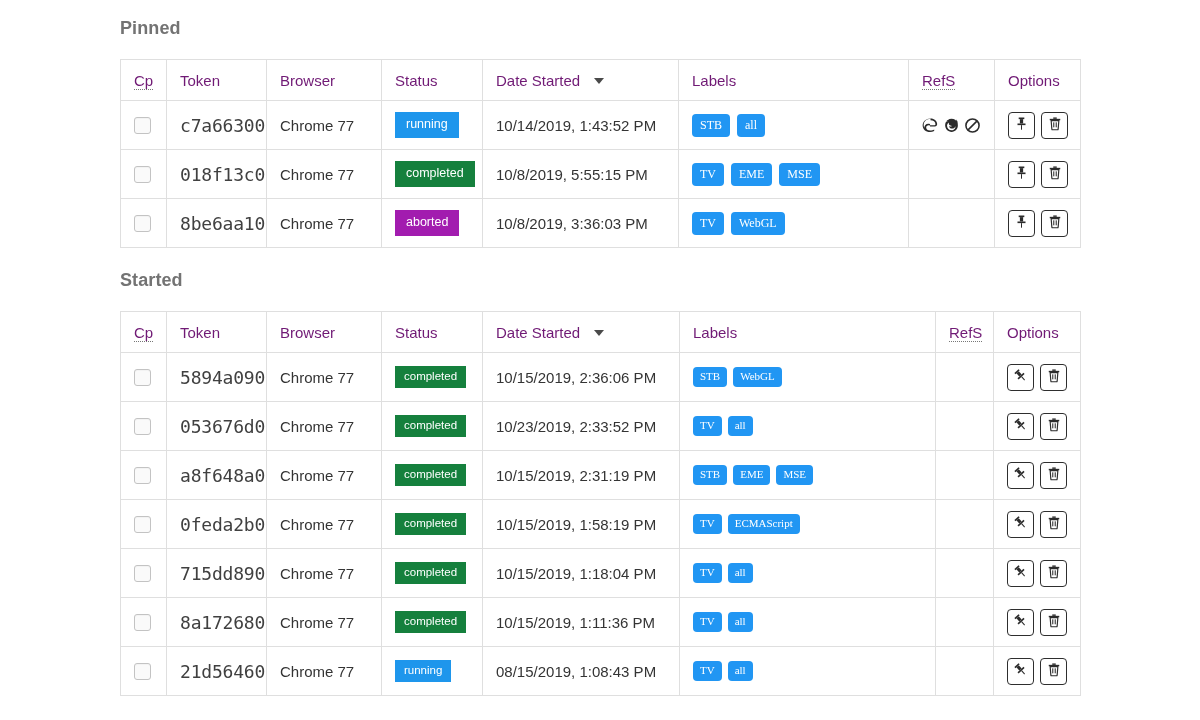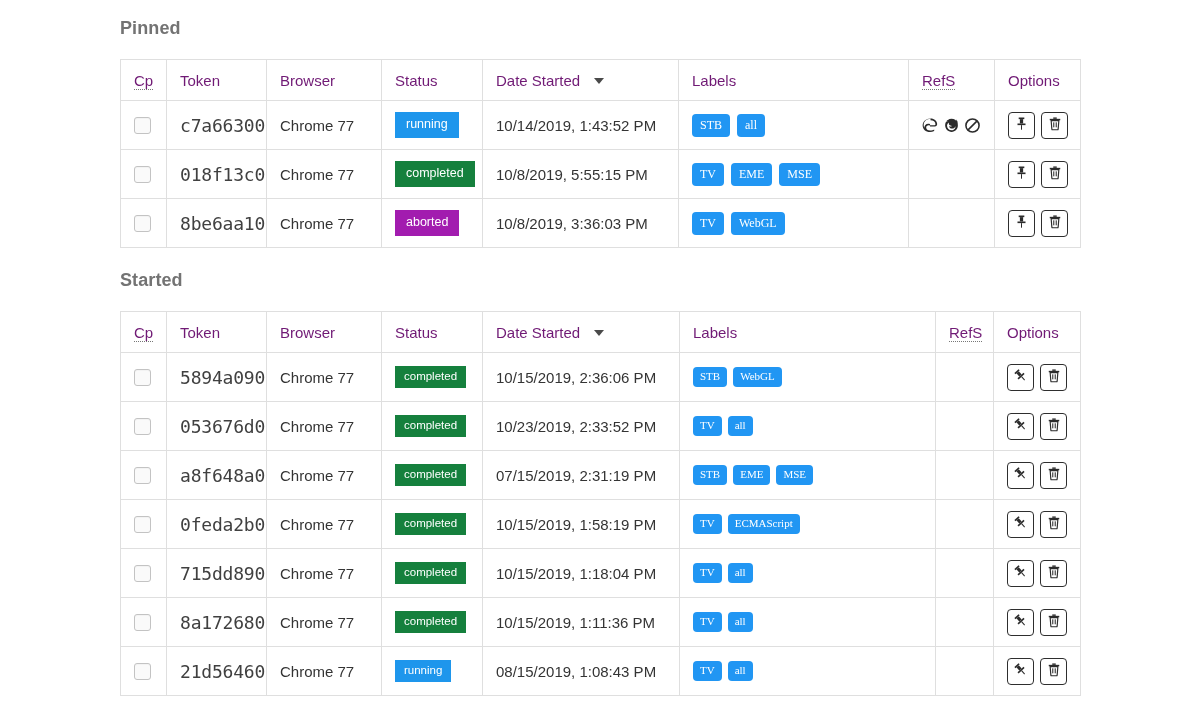--- a/index.html
+++ b/index.html
@@ -412,21 +412,21 @@
                 </svg></span>
             </button></td>
         </tr>
         <tr>
           <td class="cp-cell">
             <input type="checkbox" class="cb" style="">
           </td>
           <td><span class="token">a8f648a0</span></td>
           <td><span>Chrome 77</span></td>
           <td><span class="badge status-badge-sm bg-completed">completed</span></td>
-          <td><span>07/15/2019, 2:31:19 PM</span></td>
+          <td><span>10/15/2019, 2:31:19 PM</span></td>
           <td class="labels-cell"><span class="badge label-badge label-badge-sm">STB</span><span class="badge label-badge label-badge-sm">EME</span><span class="badge label-badge label-badge-sm">MSE</span></td>
           <td class="refs-cell"></td>
           <td class="opt-cell"><button class="icon-btn">
               <span><svg width="15" height="15" viewBox="0 0 24 24">
                   <g transform="rotate(-42 12 12)">
                     <rect x="7.5" y="2.4" width="9" height="2.6" fill="#2b2b2b"></rect>
                     <rect x="9.4" y="5" width="5.2" height="7" fill="#2b2b2b"></rect>
                     <rect x="5.6" y="12" width="12.8" height="2.6" fill="#2b2b2b"></rect>
                     <rect x="11.2" y="14.6" width="1.6" height="7.3" fill="#2b2b2b"></rect>
                   </g>

